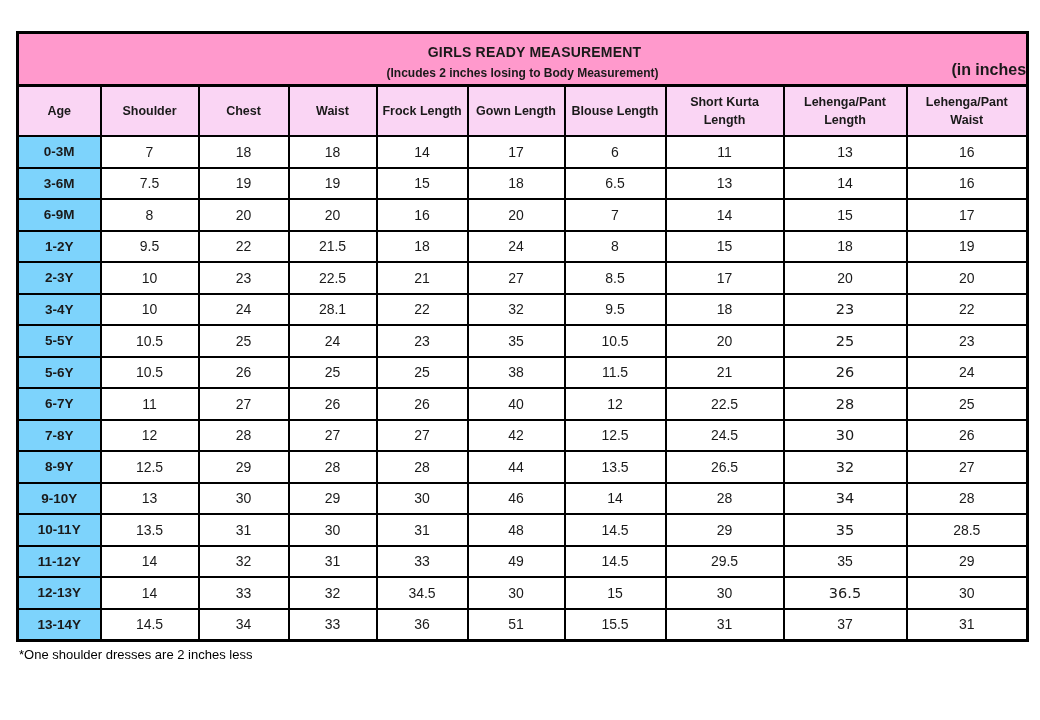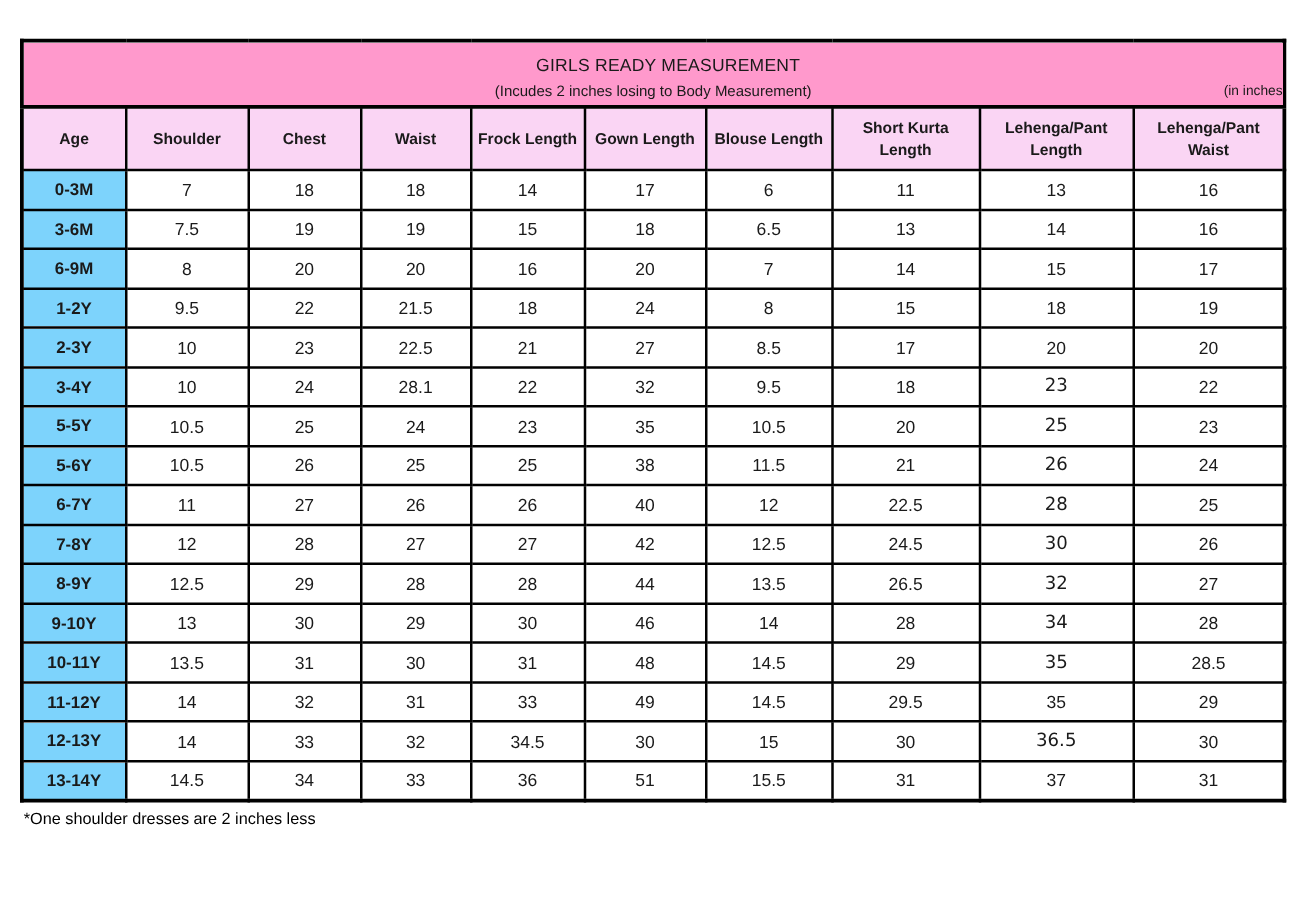--- a/index.html
+++ b/index.html
@@ -39,38 +39,38 @@
   }
   
   tr.band-row td{
     background:var(--band);
     height:50px;
     border-bottom:3px solid var(--line);
     position:relative;
   }
   .band-title{
     display:block;
-    font-weight:normal;
+    font-weight:bold;
     font-size:14px;
     letter-spacing:.2px;
     margin-top:6px;
     padding-left:24px;
   }
   .band-sub{
     display:block;
-    font-weight:normal;
+    font-weight:bold;
     font-size:12px;
     margin-top:6px;
   }
   .band-unit{
     position:absolute;
     right:0px;
     bottom:5px;
-    font-weight:normal;
-    font-size:11px;
+    font-weight:bold;
+    font-size:16px;
     white-space:nowrap;
   }
   
   tr.header-row th{
     background:var(--hdr);
     height:44px;
     font-size:12.5px;
     font-weight:bold;
     line-height:1.45;
     padding:2px 4px;

